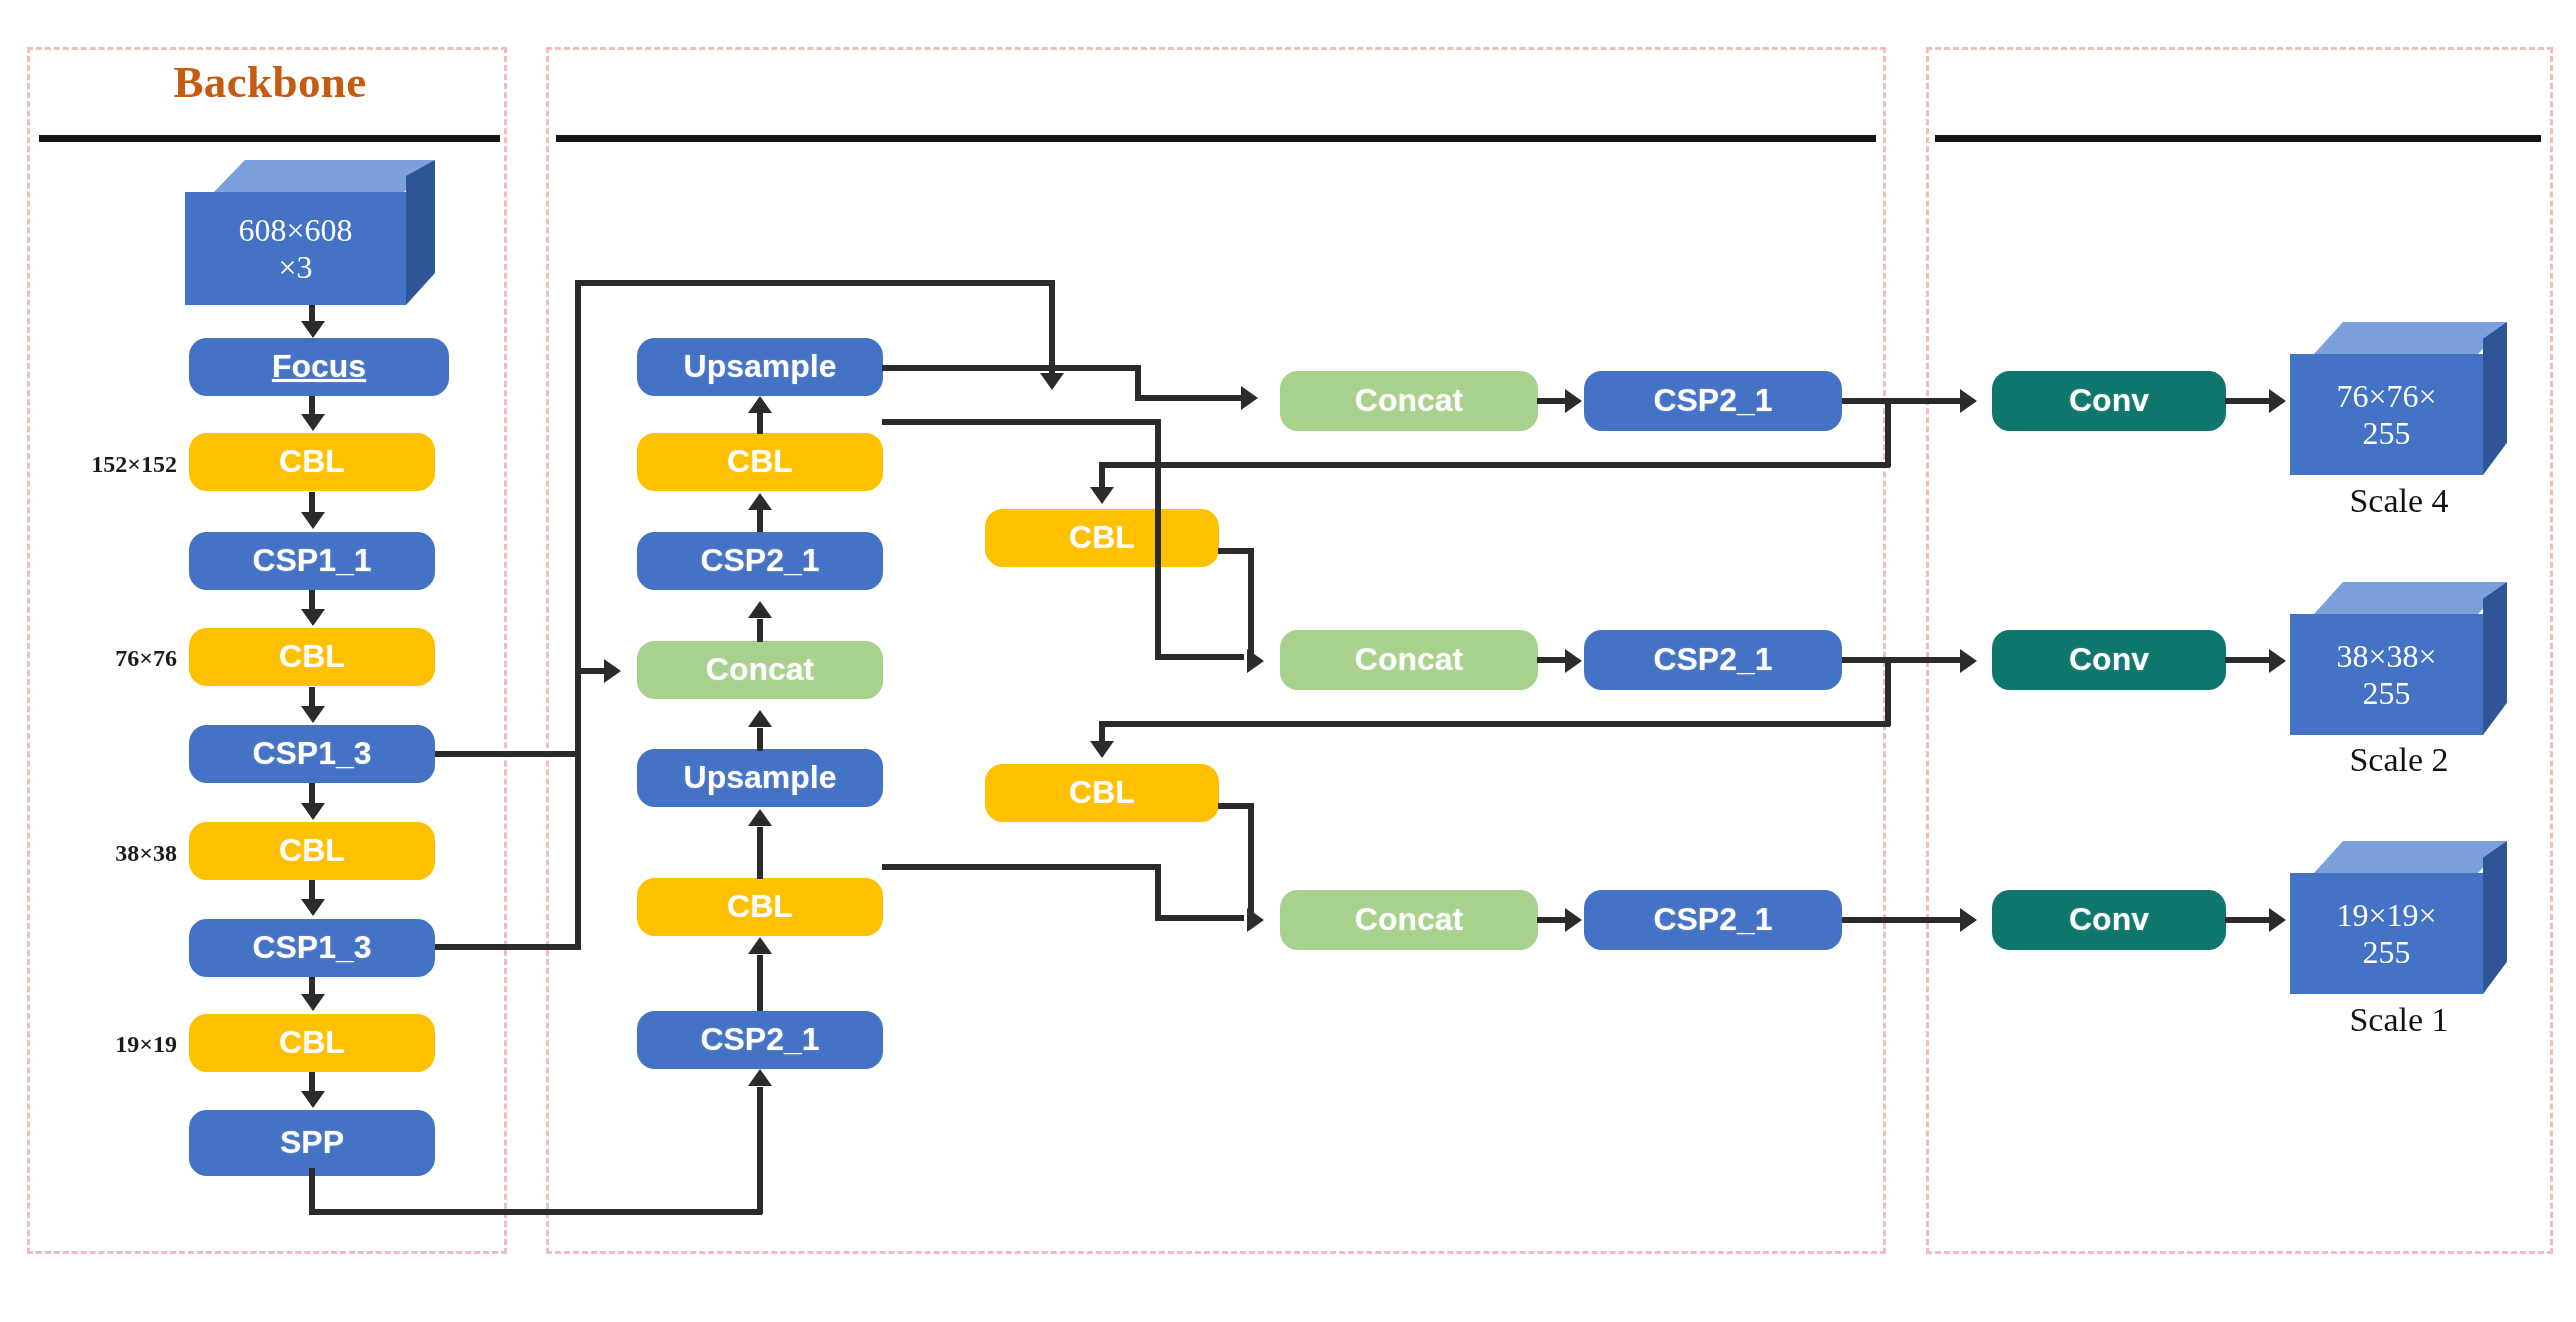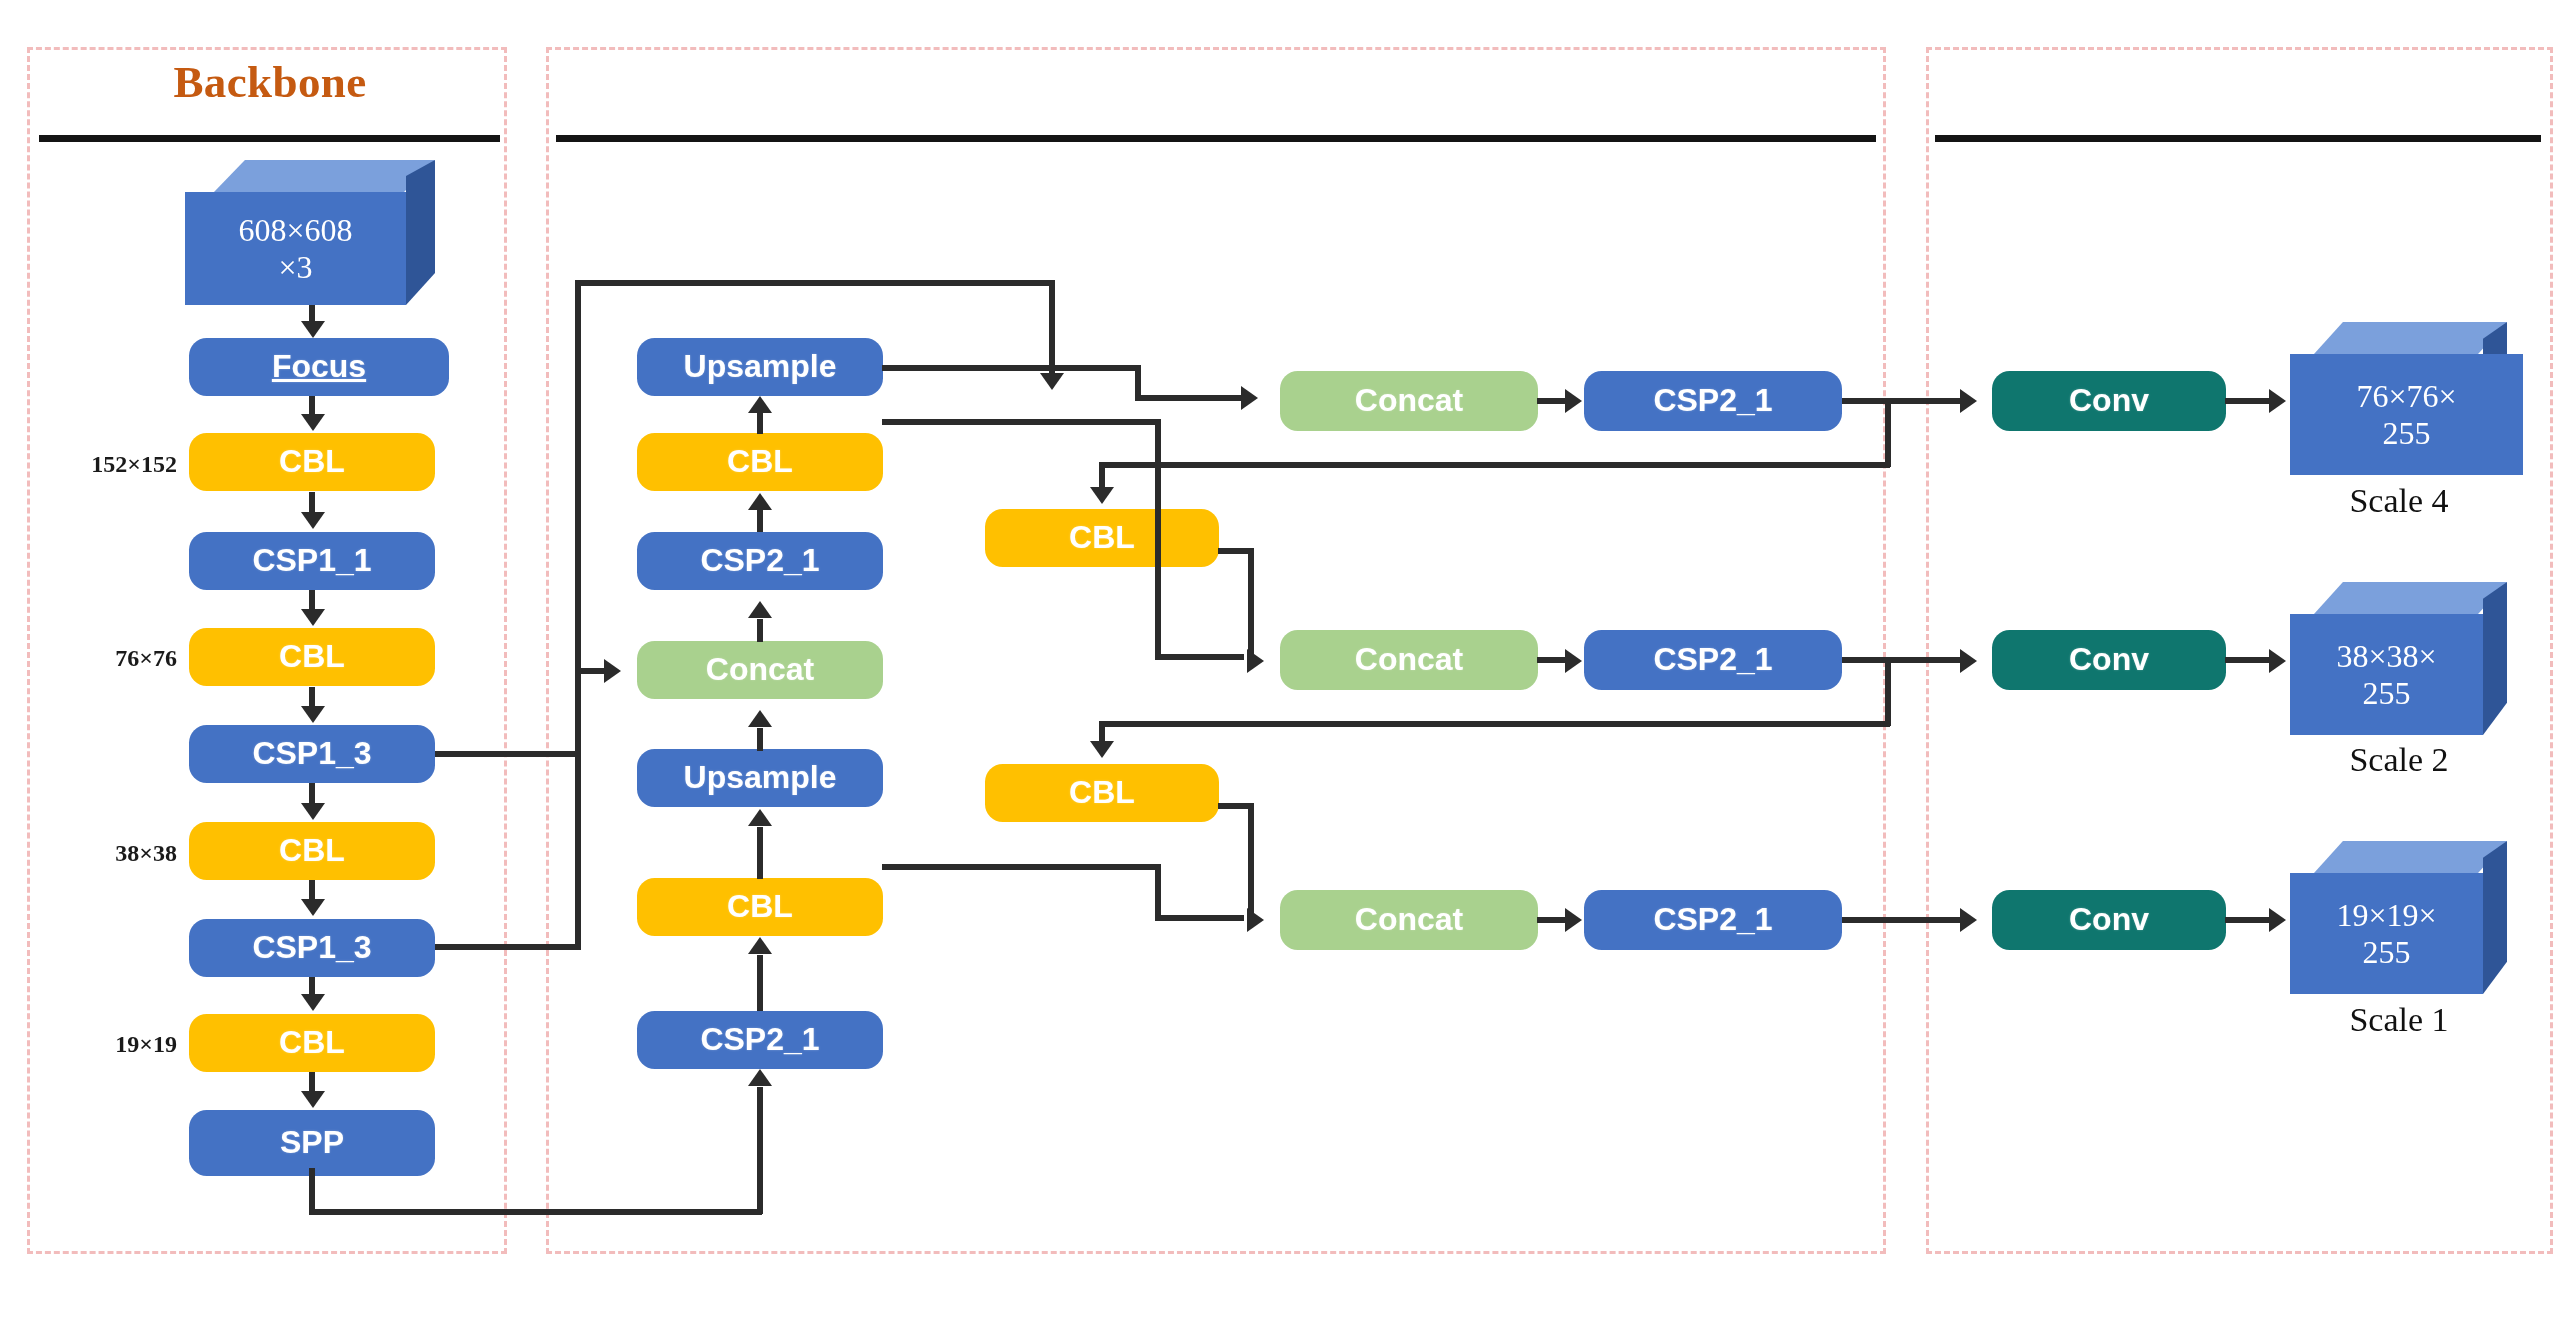--- a/index.html
+++ b/index.html
@@ -152,21 +152,21 @@
   <div class="wire h" style="left:2225px;top:398px;width:45px;"></div>
   <div class="arrow right" style="left:2269px;top:389px;"></div>
   <div class="wire h" style="left:2225px;top:657px;width:45px;"></div>
   <div class="arrow right" style="left:2269px;top:649px;"></div>
   <div class="wire h" style="left:2225px;top:917px;width:45px;"></div>
   <div class="arrow right" style="left:2269px;top:908px;"></div>
 
   <div class="cube" style="left:2290px;top:322px;width:218px;height:153px;">
     <div class="face top" style="left:24px;top:0;width:193px;height:32px;clip-path:polygon(0 100%,15% 0,100% 0,85% 100%);"></div>
     <div class="face side" style="left:193px;top:0;width:24px;height:153px;clip-path:polygon(0 11%,100% 0,100% 79%,0 100%);"></div>
-    <div class="face front" style="left:0;top:32px;width:233px;height:121px;flex-direction:column;text-align:center;">
+    <div class="face front" style="left:0;top:32px;width:193px;height:121px;flex-direction:column;text-align:center;">
       <span>76×76×</span>
       <span>255</span>
     </div>
   </div>
   <div class="cube-label" style="left:2290px;top:482px;width:218px;">Scale 4</div>
 
   <div class="cube" style="left:2290px;top:582px;width:218px;height:153px;">
     <div class="face top" style="left:24px;top:0;width:193px;height:32px;clip-path:polygon(0 100%,15% 0,100% 0,85% 100%);"></div>
     <div class="face side" style="left:193px;top:0;width:24px;height:153px;clip-path:polygon(0 11%,100% 0,100% 79%,0 100%);"></div>
     <div class="face front" style="left:0;top:32px;width:193px;height:121px;flex-direction:column;">

